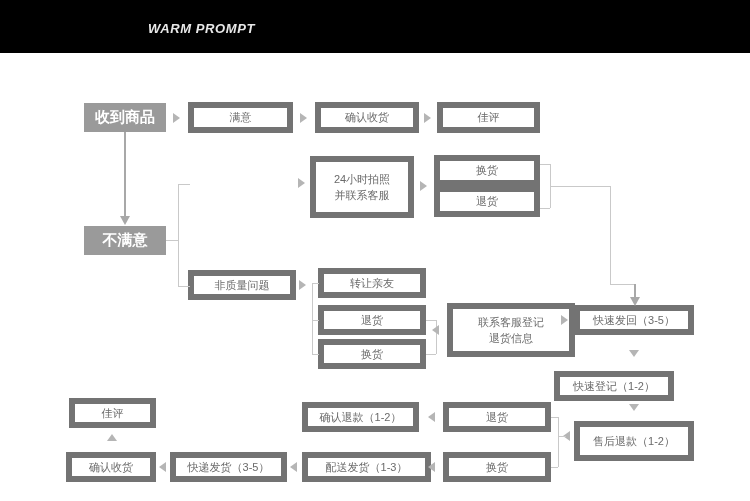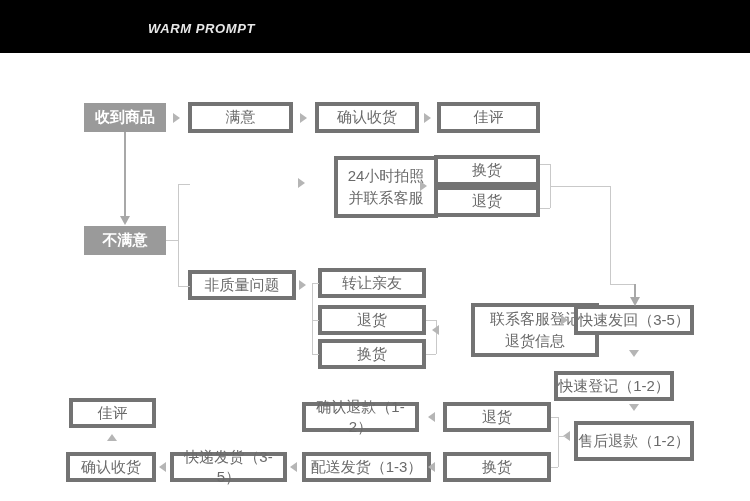--- a/index.html
+++ b/index.html
@@ -22,30 +22,30 @@
   }
   .header .subtitle{
     position:absolute;left:148px;top:21px;
     font-size:13px;font-style:italic;font-weight:bold;letter-spacing:0.6px;
     color:#e8e8e8;white-space:nowrap;
   }
 
   
   .node{
     position:absolute;box-sizing:border-box;
-    border:4px solid #737373;background:#ffffff;
-    color:#6a6a6a;font-size:15px;line-height:1.35;
+    border:6px solid #737373;background:#ffffff;
+    color:#6a6a6a;font-size:11px;line-height:1.35;
     display:flex;align-items:center;justify-content:center;
     text-align:center;white-space:pre-line;
   }
   .node.gray{
     background:#9a9a9a;border:1px solid #9a9a9a;
     color:#ffffff;font-weight:bold;font-size:15px;
   }
-  .node.two-line{line-height:1.5;margin-left:24px;}
+  .node.two-line{line-height:1.5;}
 
   
   .line{position:absolute;background:#c9c9c9;}
   .line.h{height:1px;}
   .line.v{width:1px;}
 
   
   .tri{position:absolute;width:0;height:0;}
   .tri.right{border-top:5px solid transparent;border-bottom:5px solid transparent;border-left:7px solid #b5b5b5;}
   .tri.left{border-top:5px solid transparent;border-bottom:5px solid transparent;border-right:7px solid #b5b5b5;}

